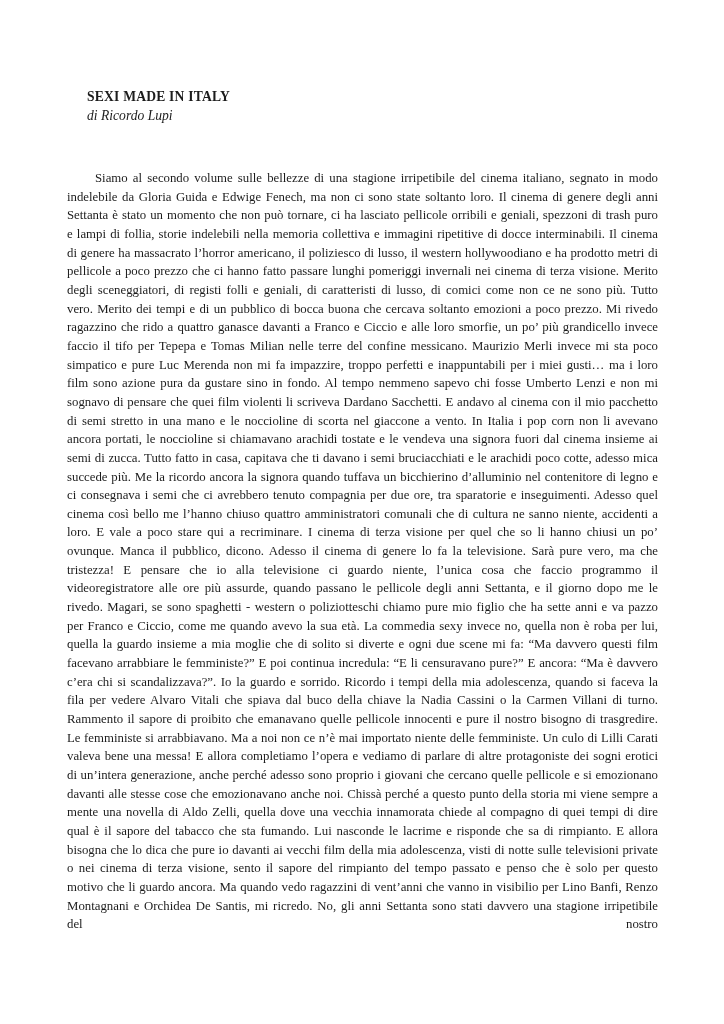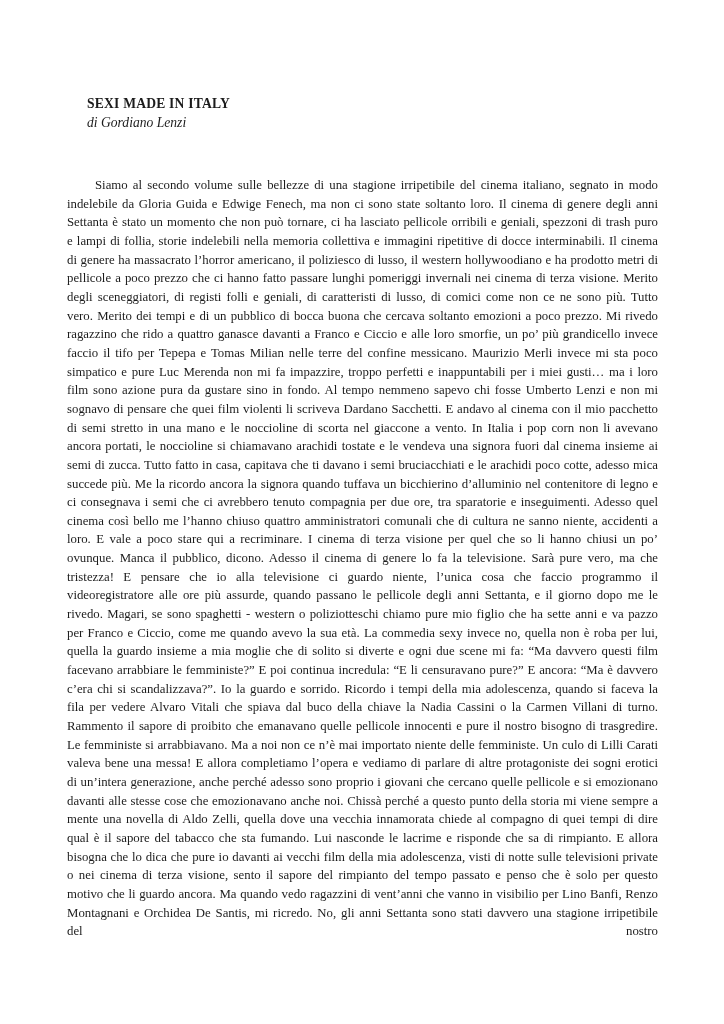--- a/index.html
+++ b/index.html
@@ -10,21 +10,21 @@
   body {
     width: 724px;
     height: 1024px;
     position: relative;
     overflow: hidden;
     font-family: "Liberation Serif", serif;
   }
   .page {
     position: absolute;
     left: 59px;
-    top: 94px;
+    top: 87px;
     width: 599px;
     color: #1c1c1c;
   }
   .doc-header {
     padding-left: 28px;
   }
   .doc-title {
     margin: 0;
     font-size: 13.6px;
     line-height: 19px;
@@ -47,16 +47,16 @@
     hyphens: none;
     word-spacing: 0.4px;
   }
 </style>
 </head>
 <body>
 
 <div class="page">
   <div class="doc-header">
     <h1 class="doc-title">SEXI MADE IN ITALY</h1>
-    <div class="doc-byline">di Gordiano Lenzi</div>
+    <div class="doc-byline">di Ricordo Lupi</div>
   </div>
   <p class="body-text">Siamo al secondo volume sulle bellezze di una stagione irripetibile del cinema italiano, segnato in modo indelebile da Gloria Guida e Edwige Fenech, ma non ci sono state soltanto loro. Il cinema di genere degli anni Settanta è stato un momento che non può tornare, ci ha lasciato pellicole orribili e geniali, spezzoni di trash puro e lampi di follia, storie indelebili nella memoria collettiva e immagini ripetitive di docce interminabili. Il cinema di genere ha massacrato l’horror americano, il poliziesco di lusso, il western hollywoodiano e ha prodotto metri di pellicole a poco prezzo che ci hanno fatto passare lunghi pomeriggi invernali nei cinema di terza visione. Merito degli sceneggiatori, di registi folli e geniali, di caratteristi di lusso, di comici come non ce ne sono più. Tutto vero. Merito dei tempi  e di un pubblico di bocca buona che cercava soltanto emozioni a poco prezzo. Mi rivedo ragazzino che rido a quattro ganasce davanti a Franco e Ciccio e alle loro smorfie, un po’ più grandicello invece faccio il tifo per Tepepa e Tomas Milian nelle terre del confine messicano. Maurizio Merli invece mi sta poco simpatico e pure Luc Merenda non mi fa impazzire, troppo perfetti e inappuntabili per i miei gusti… ma i loro film sono azione pura da gustare sino in fondo. Al tempo nemmeno sapevo chi fosse Umberto Lenzi e non mi sognavo di pensare che quei film violenti li scriveva Dardano Sacchetti. E andavo al cinema con il mio pacchetto di semi stretto in una mano e le noccioline di scorta nel giaccone a vento. In Italia i pop corn non li avevano ancora portati, le noccioline si chiamavano arachidi tostate e le vendeva una signora fuori dal cinema insieme ai semi di zucca. Tutto fatto in casa, capitava che ti davano i semi bruciacchiati e le arachidi poco cotte, adesso mica succede più. Me la ricordo ancora la signora quando tuffava un bicchierino d’alluminio nel contenitore di legno e ci consegnava i semi che ci avrebbero tenuto compagnia per due ore, tra sparatorie e inseguimenti. Adesso quel cinema così bello me l’hanno chiuso quattro amministratori comunali che di cultura ne sanno niente, accidenti a loro. E vale a poco stare qui a recriminare. I cinema di terza visione per quel che so li hanno chiusi un po’ ovunque. Manca il pubblico, dicono. Adesso il cinema di genere lo fa la televisione. Sarà pure vero, ma che tristezza! E pensare che io alla televisione ci guardo niente, l’unica cosa che faccio programmo il videoregistratore alle ore più assurde, quando passano le pellicole degli anni Settanta, e il giorno dopo me le rivedo. Magari, se sono spaghetti - western o poliziotteschi chiamo pure mio figlio che ha sette anni e va pazzo per Franco e Ciccio, come me quando avevo la sua età. La commedia sexy invece no, quella non è roba per lui, quella la guardo insieme a mia moglie che di solito si diverte e ogni due scene mi fa: “Ma davvero questi film facevano arrabbiare le femministe?” E poi continua incredula: “E li censuravano pure?” E ancora: “Ma è davvero c’era chi si scandalizzava?”. Io la guardo e sorrido. Ricordo i tempi della mia adolescenza, quando si faceva la fila per vedere Alvaro Vitali che spiava dal buco della chiave la Nadia Cassini o la Carmen Villani di turno. Rammento il sapore di proibito che emanavano quelle pellicole innocenti e pure il nostro bisogno di trasgredire. Le femministe si arrabbiavano. Ma a noi non ce n’è mai importato niente delle femministe. Un culo di Lilli Carati valeva bene una messa! E allora completiamo l’opera e vediamo di parlare di altre protagoniste dei sogni erotici di un’intera generazione, anche perché adesso sono proprio i giovani che cercano quelle pellicole e si emozionano davanti alle stesse cose che emozionavano anche noi. Chissà perché a questo punto della storia mi viene sempre a mente una novella di Aldo Zelli, quella dove una vecchia innamorata chiede al compagno di quei tempi di dire qual è il sapore del tabacco che sta fumando. Lui nasconde le lacrime e risponde che sa di rimpianto. E allora bisogna che lo dica che pure io davanti ai vecchi film della mia adolescenza, visti di notte sulle televisioni private o nei cinema di terza visione, sento il sapore del rimpianto del tempo passato e penso che è solo per questo motivo che li guardo ancora. Ma quando vedo ragazzini di vent’anni che vanno in visibilio per Lino Banfi, Renzo Montagnani e Orchidea De Santis, mi ricredo. No, gli anni Settanta sono stati davvero una stagione irripetibile del nostro</p>
 </div>
 
 </body></html>

